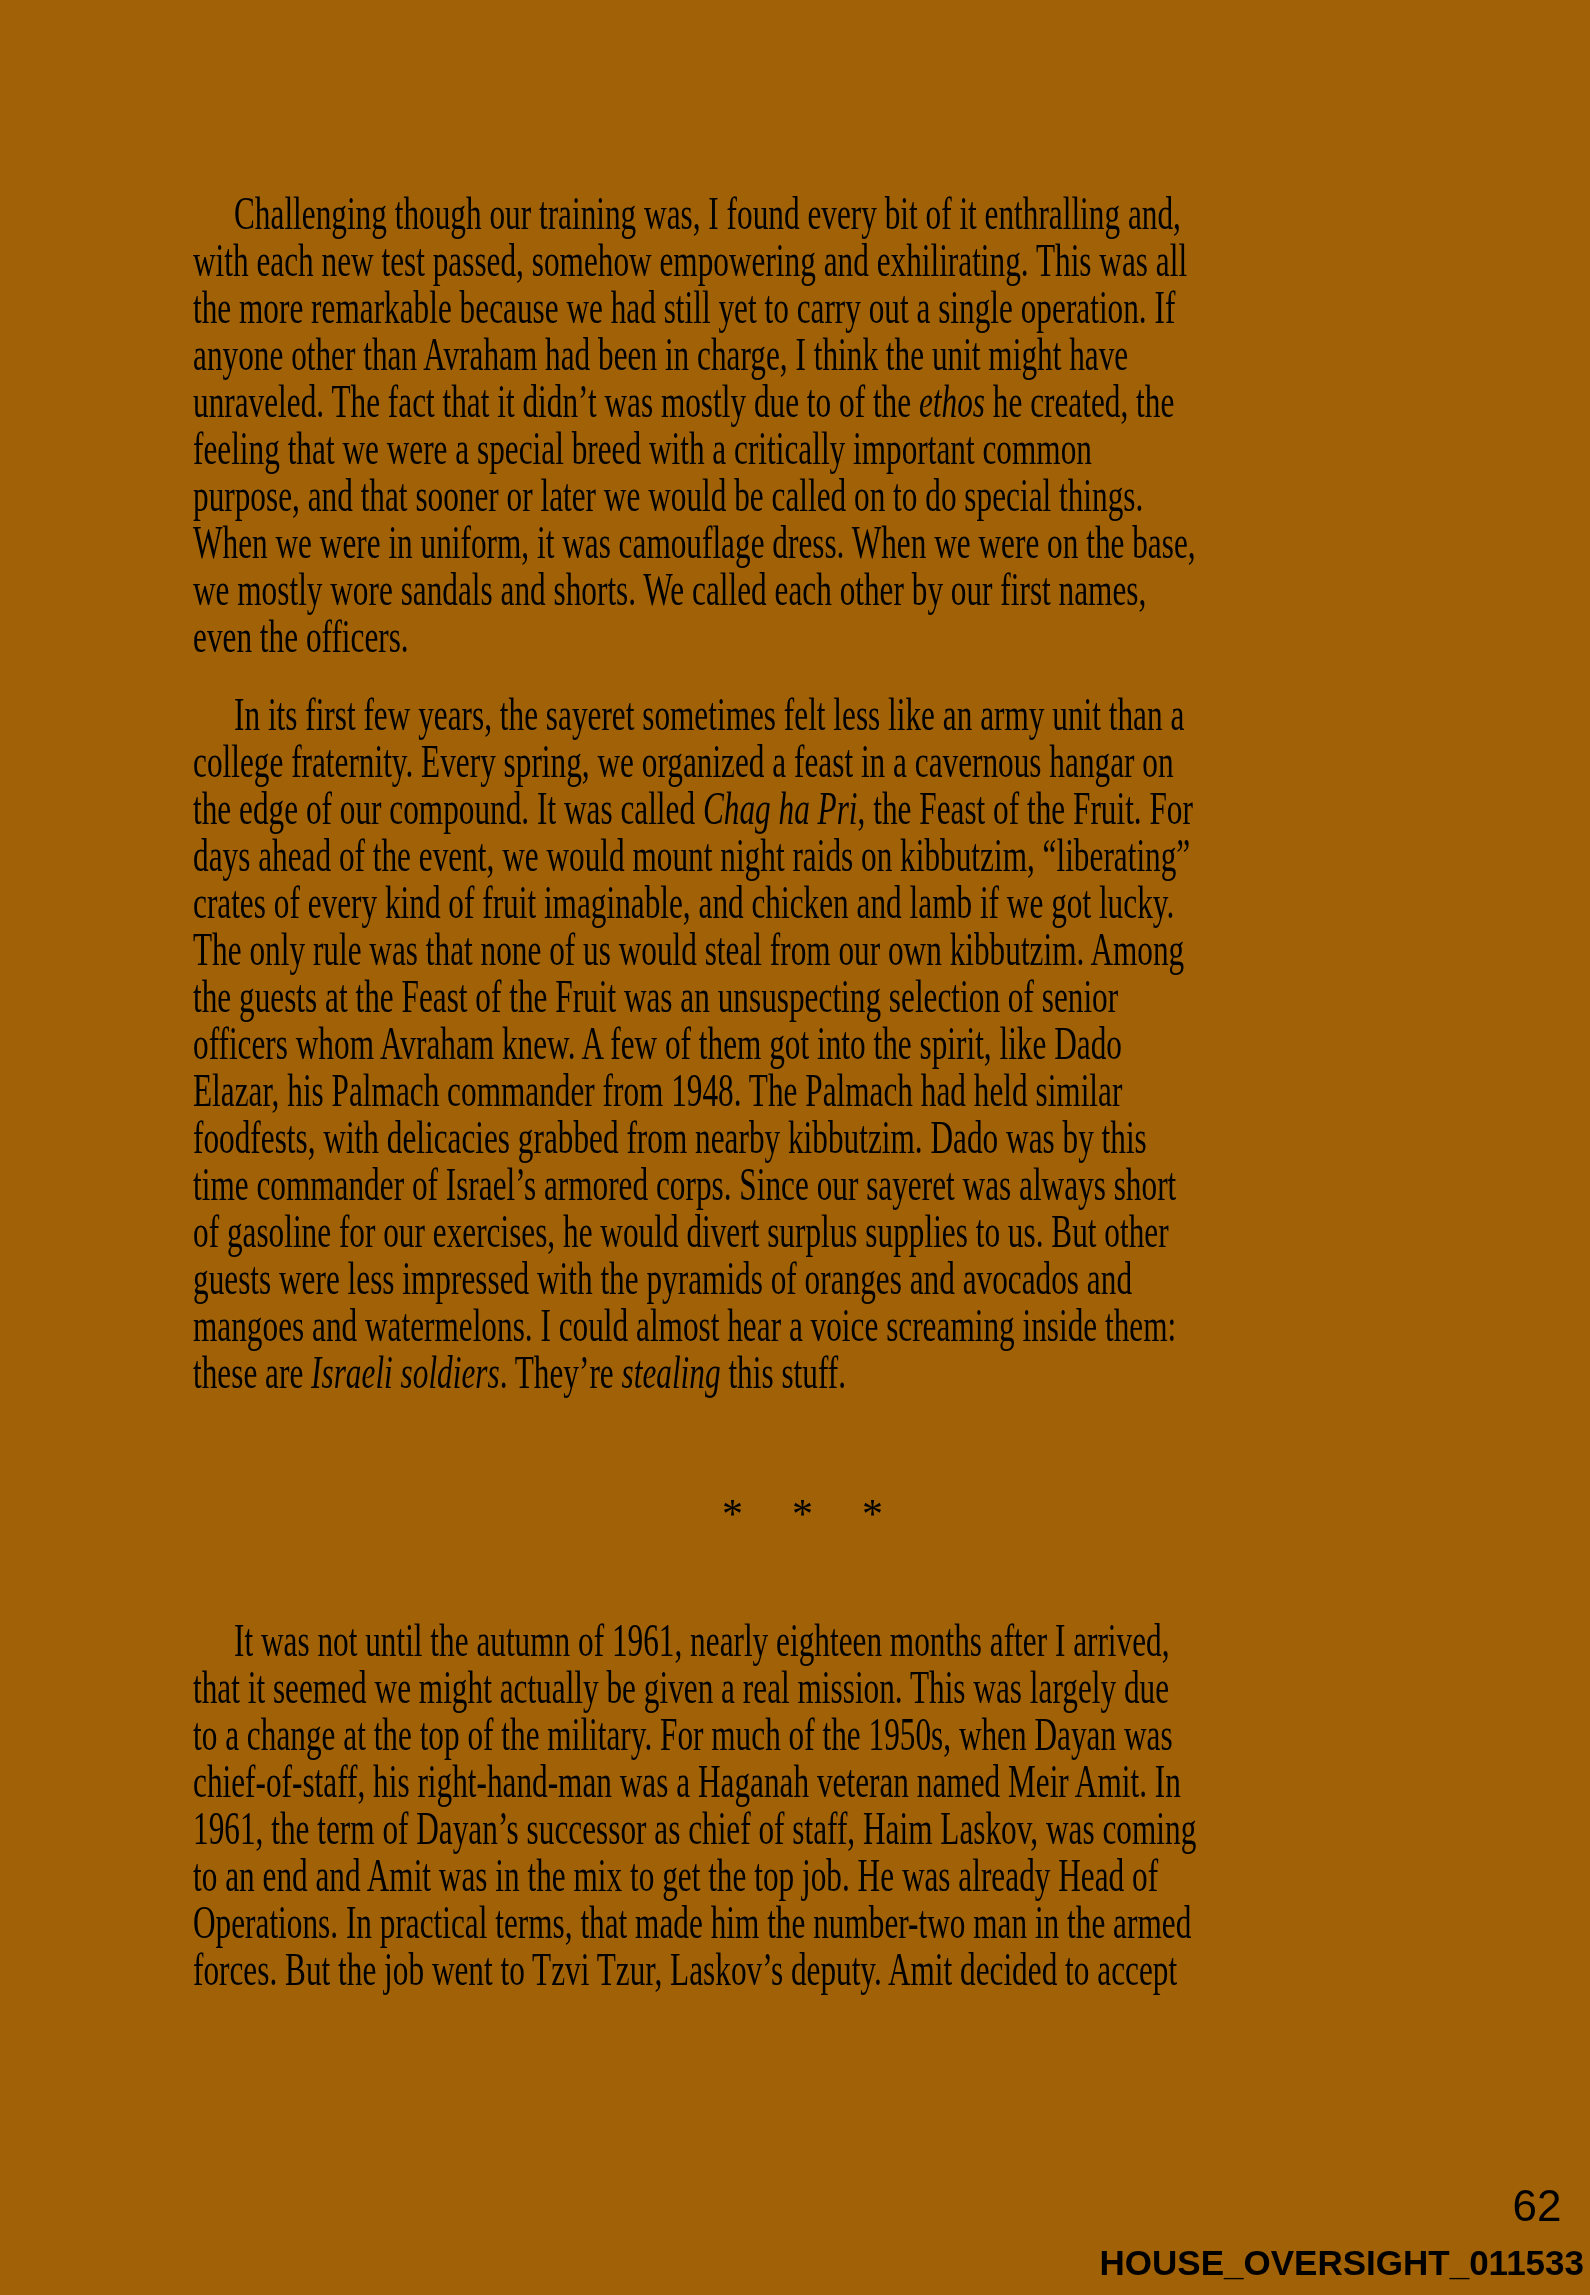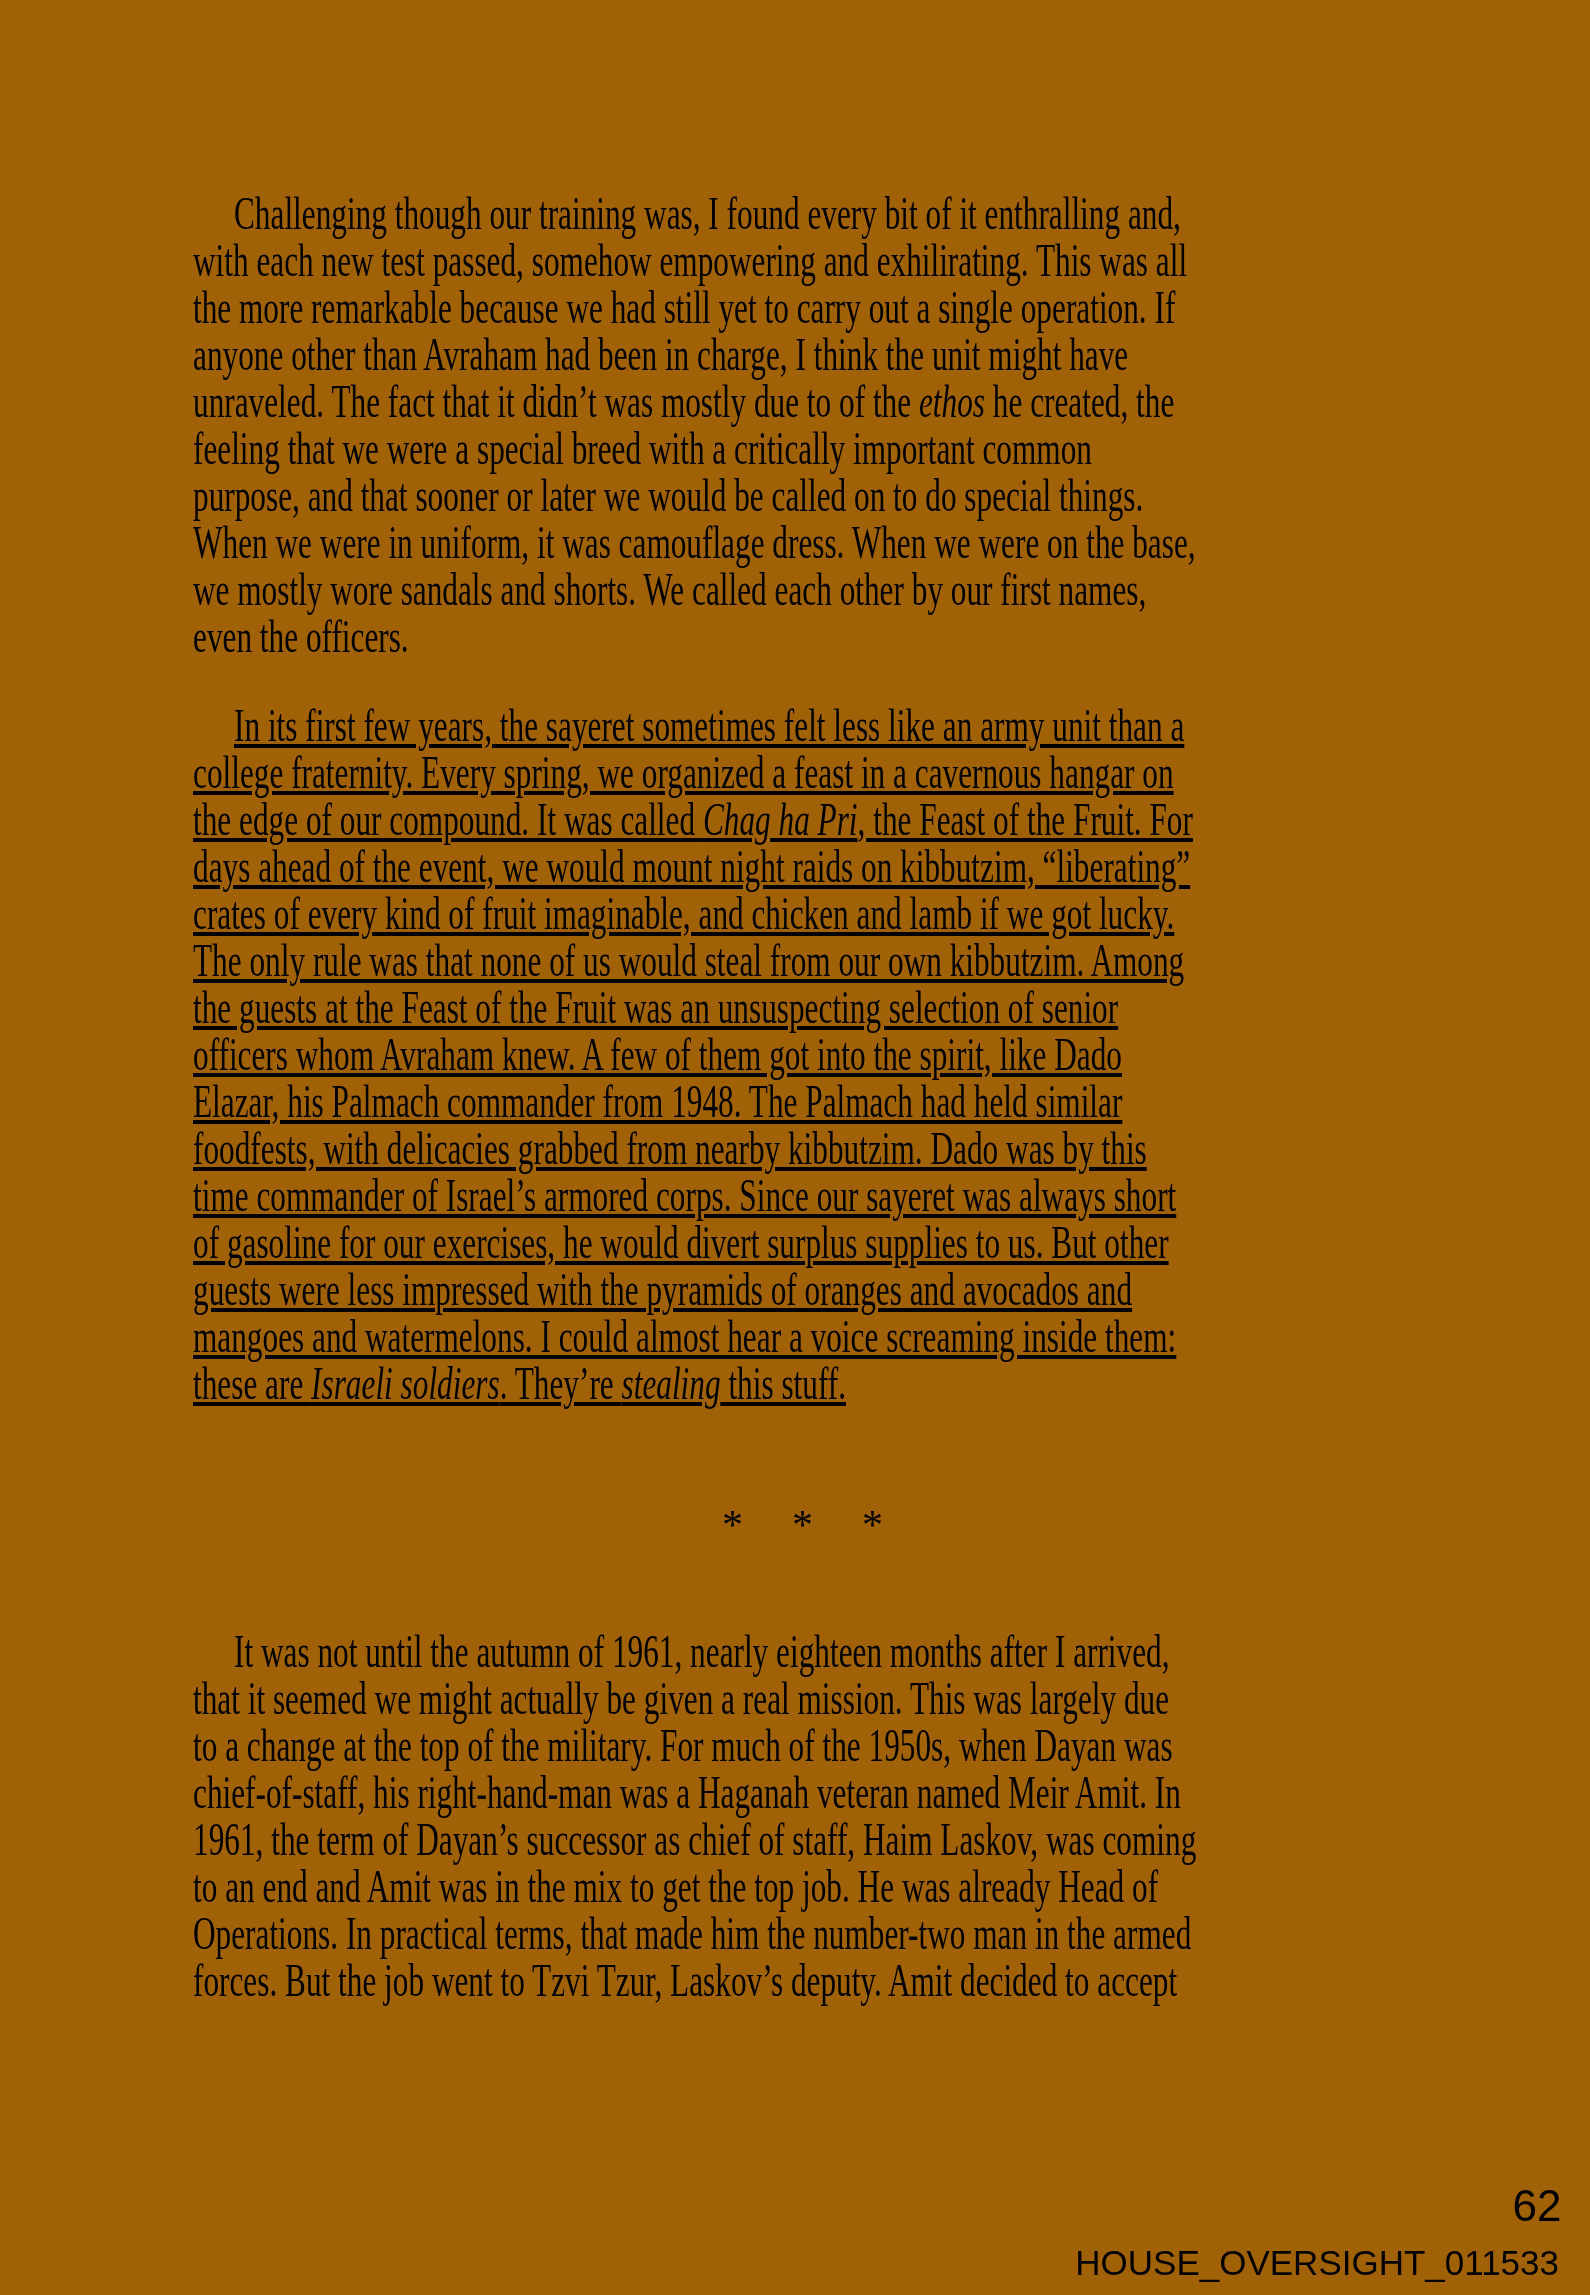--- a/index.html
+++ b/index.html
@@ -11,21 +11,21 @@
     overflow: hidden;
     margin: 0 auto;
   }
   .text-block {
     position: absolute;
     left: 193px;
     top: 190px;
     width: 1219px;
   }
   .paragraph { }
-  .paragraph[data-paragraph="1"] { margin-top: 42px; text-decoration: underline; }
+  .paragraph[data-paragraph="1"] { margin-top: 31px; }
   .separator {
     margin-top: 94px;
     height: 47px;
     display: flex;
     justify-content: center;
     align-items: center;
     gap: 49px;
     font-family: "Liberation Serif", "DejaVu Serif", serif;
     font-size: 42px;
     color: #000000;
@@ -48,26 +48,27 @@
     top: 2184px;
     right: 29.5px;
     font-family: "Liberation Sans", "DejaVu Sans", sans-serif;
     font-size: 44px;
     line-height: 1;
     color: #000000;
   }
   .bates {
     position: absolute;
     top: 2245px;
-    right: 32px;
+    right: 7px;
     font-family: "Liberation Sans", "DejaVu Sans", sans-serif;
     font-size: 35px;
     line-height: 1;
     color: #000000;
     letter-spacing: 0px;
+    font-weight: bold;
   }
 </style>
 </head>
 <body>
 
 <div class="page">
   <div class="text-block">
     <div class="paragraph" data-paragraph="0">
         <div class="line indent"><span>Challenging though our training was, I found every bit of it enthralling and,</span></div>
         <div class="line"><span>with each new test passed, somehow empowering and exhilirating. This was all</span></div>

